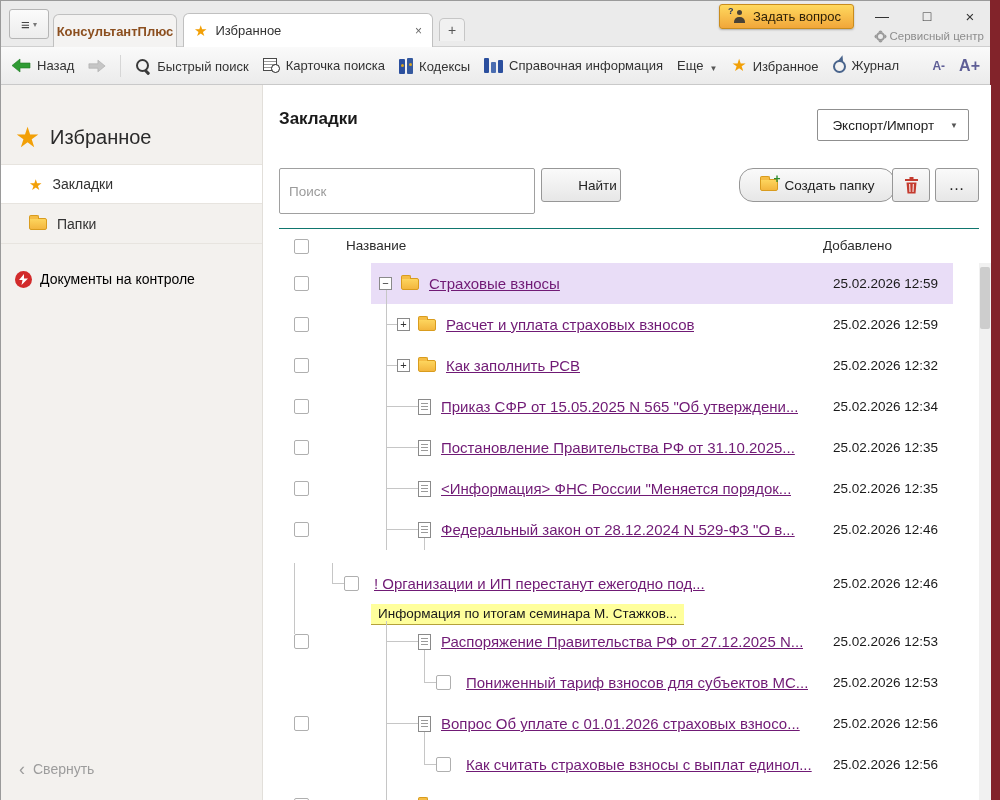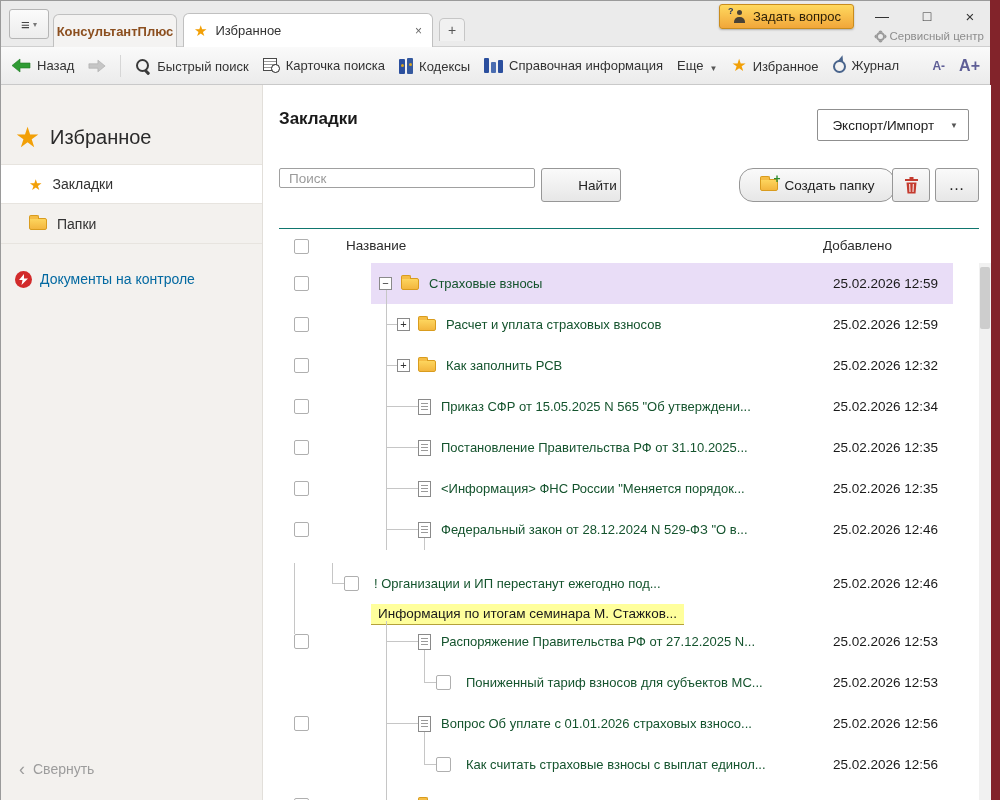--- a/index.html
+++ b/index.html
@@ -67,29 +67,29 @@
   .content { position:relative; width:728px; height:100%; background:#fff; }
 
   
   .sb-head { height:79px; padding:26px 14px 0 14px; display:flex; align-items:center; gap:10px; }
   .star.big { font-size:28px; line-height:1; }
   .sb-title { font-size:20px; color:#2a2a2a; }
   .sb-item { height:40px; display:flex; align-items:center; gap:10px; padding-left:28px; font-size:14px; color:#333; border-bottom:1px solid #e7e4df; }
   .sb-item:first-child { border-top:1px solid #e7e4df; }
   .sb-item.selected { background:#fff; }
   .star.sm { font-size:15px; line-height:1; }
-  .sb-control { margin-top:15px; height:40px; display:flex; align-items:center; gap:8px; padding-left:14px; font-size:14px; color:#0369a1; }
+  .sb-control { margin-top:15px; height:40px; display:flex; align-items:center; gap:8px; padding-left:14px; font-size:14px; color:#000000; }
   .ctrl-ic { width:17px; height:17px; border-radius:50%; background:#d22b2b; display:flex; align-items:center; justify-content:center; flex:none; }
   .sb-collapse { position:absolute; left:18px; bottom:22px; display:flex; align-items:center; gap:8px; color:#9c9c9c; font-size:14px; }
   .chev { font-size:18px; line-height:1; color:#9c9c9c; }
 
   
   .page-title { position:absolute; left:16px; top:24px; font-size:17px; font-weight:bold; color:#1a1a1a; }
   .export-btn { position:absolute; right:22px; top:24px; height:32px; padding:0 10px 0 14px; display:flex; align-items:center; gap:16px; background:#fff; border:1px solid #8f8f8f; border-radius:2px; font-size:13.5px; color:#222; }
-  .search-input { position:absolute; left:16px; top:83px; width:256px; height:20px; border:1px solid #a0a0a0; border-radius:2px; padding:0 9px; font-size:13.5px; font-family:inherit; color:#222; }
+  .search-input { position:absolute; left:16px; top:83px; width:256px; height:46px; border:1px solid #a0a0a0; border-radius:2px; padding:0 9px; font-size:13.5px; font-family:inherit; color:#222; }
   .search-input::placeholder { color:#9b9b9b; }
   .btn { display:inline-flex; align-items:center; justify-content:center; gap:7px; background:linear-gradient(#fafafa,#e7e7e7); border:1px solid #979797; border-radius:3px; font-size:13.5px; color:#222; font-family:inherit; }
   .find-btn { position:absolute; left:278px; top:83px; width:80px; height:34px;padding-left:33px; }
   .create-btn { position:absolute; left:476px; top:83px; width:156px; height:34px;border-radius:14px; }
   .trash-btn { position:absolute; left:629px; top:83px; width:38px; height:34px; }
   .more-btn { position:absolute; left:672px; top:83px; width:44px; height:34px; font-size:16px; letter-spacing:1px; }
 
   
   .thead { position:absolute; left:16px; top:143px; width:700px; height:35px; border-top:1px solid #0f766e; }
   .thead .checkbox { position:absolute; left:15px; top:10px; }
@@ -102,21 +102,21 @@
   .checkbox { width:15px; height:15px; border:1px solid #afafaf; border-radius:2px; background:#fff; display:inline-block; flex:none; }
 
   .trow { display:flex; height:41px; }
   .trow.withc { height:71px;flex-direction:column; }
   .cbcol { width:92px; flex:none; display:flex; align-items:center; padding-left:15px; }
   .trow.withc .cbcol { align-items:flex-start; padding-top:13px; }
   .hlwrap { flex:1; display:flex; margin-right:26px; }
   .hlwrap.sel { background:#e9ddf7; }
   .rmain { flex:1; position:relative; min-width:0; }
   .rline1 { height:41px; display:flex; align-items:center; position:relative; z-index:1; }
-  .rlabel { margin-left:10px; font-size:13px; color:#14532d; white-space:nowrap; overflow:hidden; }
+  .rlabel { margin-left:10px; font-size:15px; color:#701a75; white-space:nowrap; overflow:hidden;text-decoration:underline; }
   .rdate { width:130px; flex:none; text-align:right; padding:13px 15px 0 0; font-size:13.5px; color:#1a1a1a; white-space:nowrap; }
   .rcomment { height:30px; padding-left:92px; }
   .rcomment .hl { display:inline-block; background:#ffff9c; border-bottom:1px solid #b5a23a; padding:2px 7px 3px 7px; font-size:13.5px; color:#1a1a1a; white-space:nowrap; }
 
   .expander { width:13px; height:13px; border:1px solid #8a8a8a; background:#fff; font-size:11px; line-height:11px; text-align:center; color:#333; flex:none; z-index:1; }
   .lvl0 .expander { margin-left:8px; }
   .lvl1 .expander { margin-left:26px; }
   .icon-folder { position:relative; width:18px; height:12px; background:linear-gradient(#fdd55e,#f3b63e); border:1px solid #d99c1e; border-radius:1px 2px 2px 2px; display:inline-block; flex:none; }
   .icon-folder::before { content:""; position:absolute; top:-4px; left:-1px; width:8px; height:3px; background:#f5bd45; border:1px solid #d99c1e; border-bottom:none; border-radius:2px 2px 0 0; }
   .lvl0 .icon-folder { margin-left:9px; }

